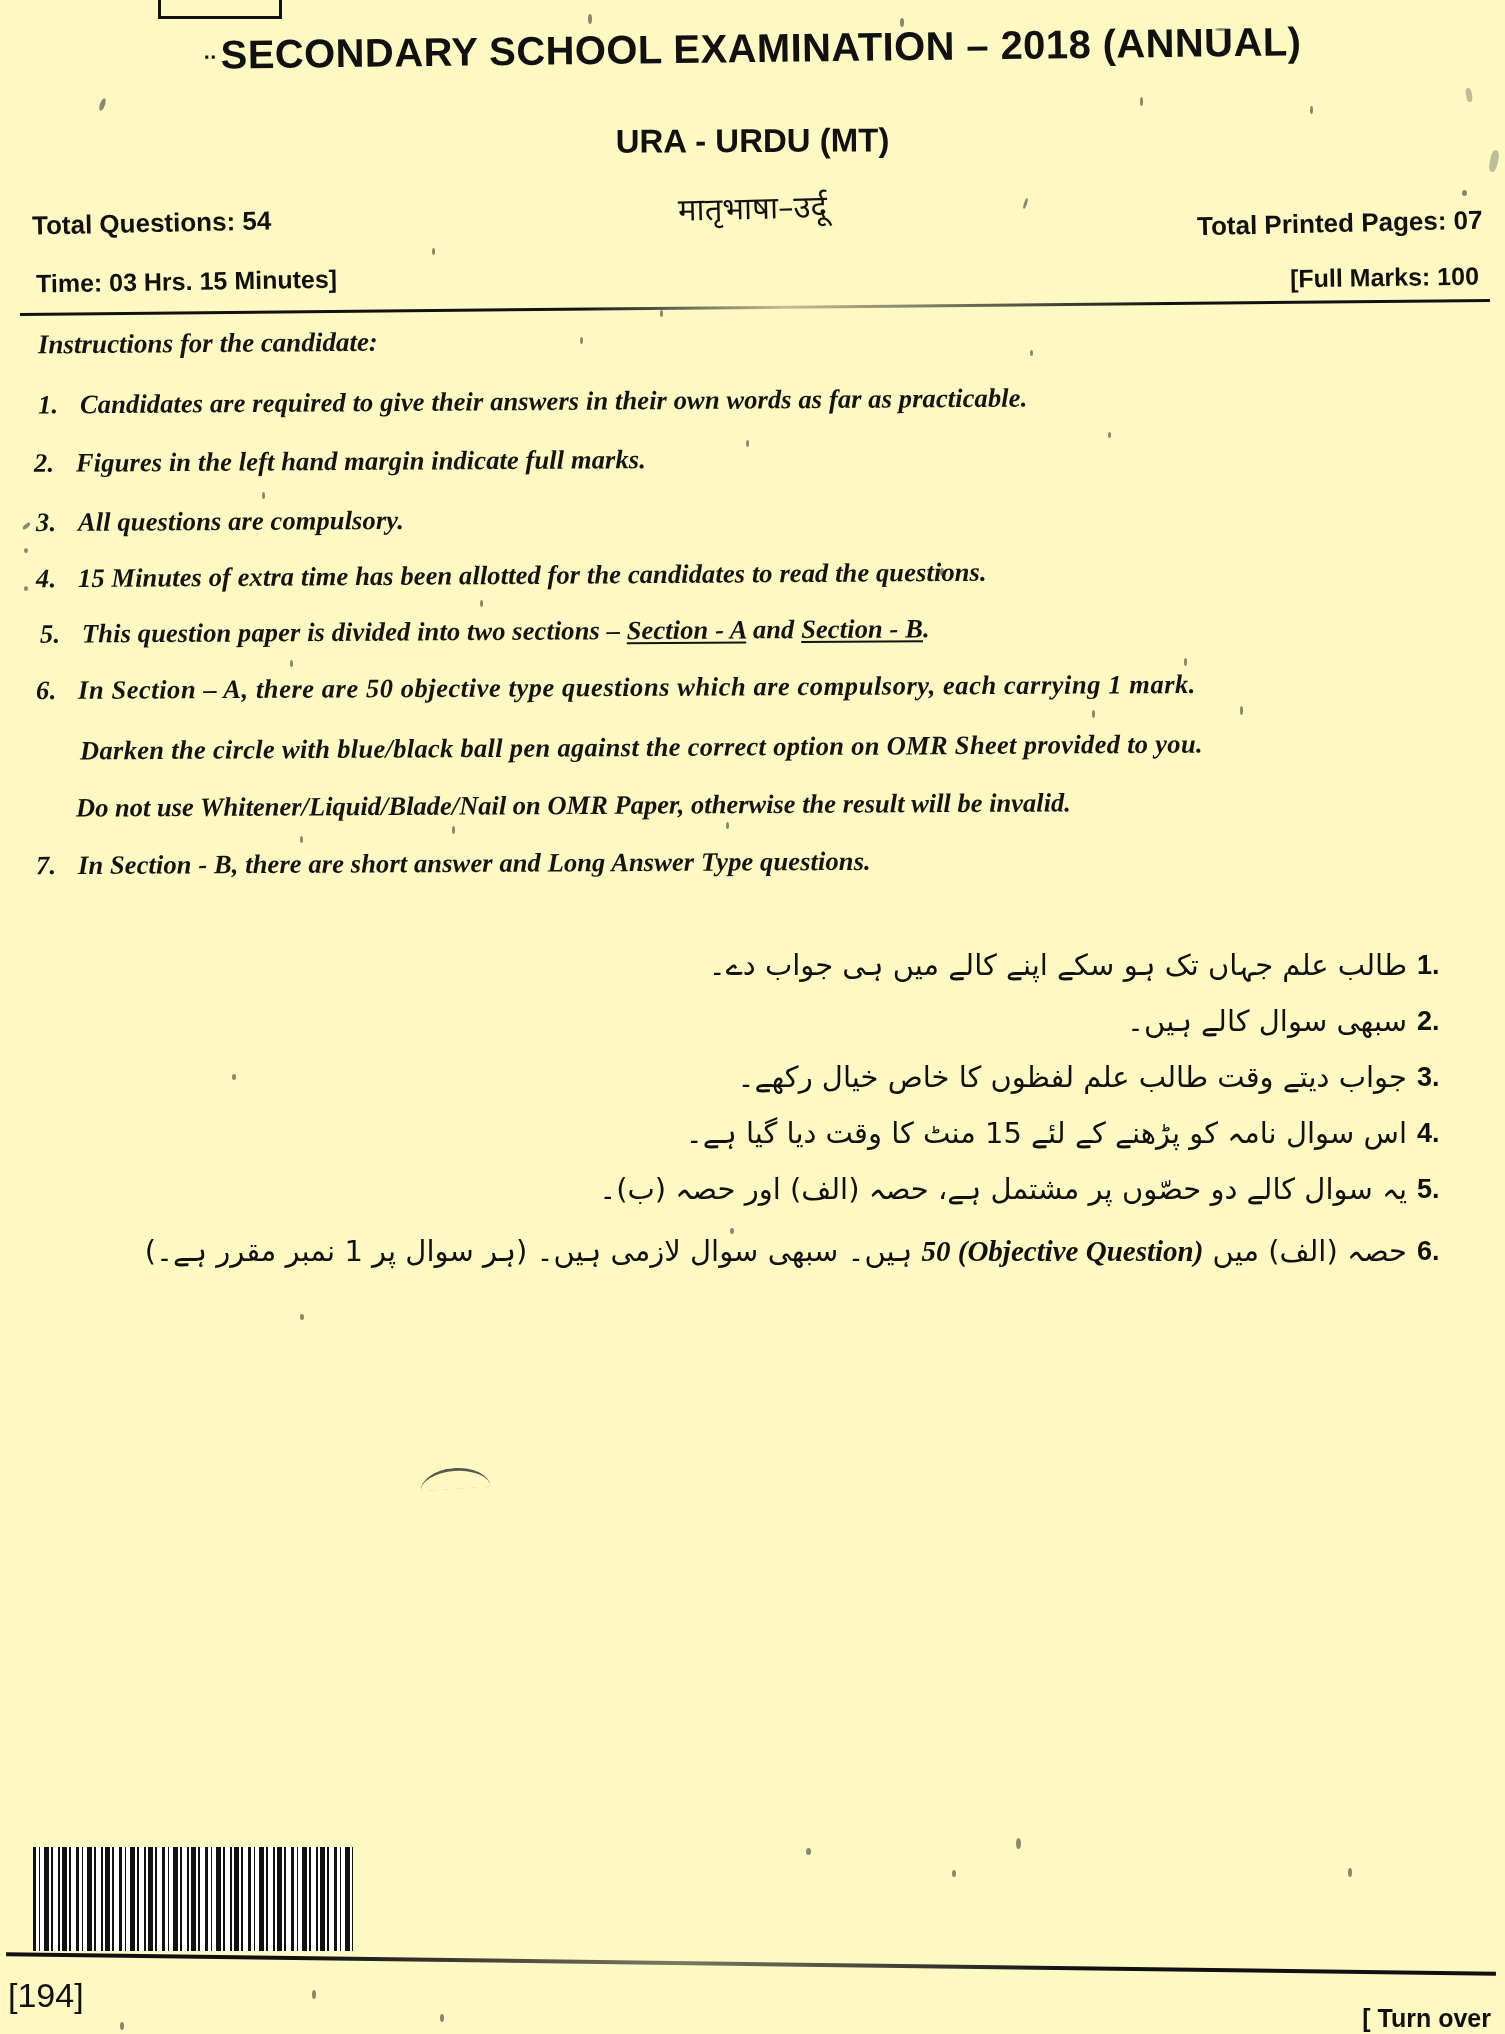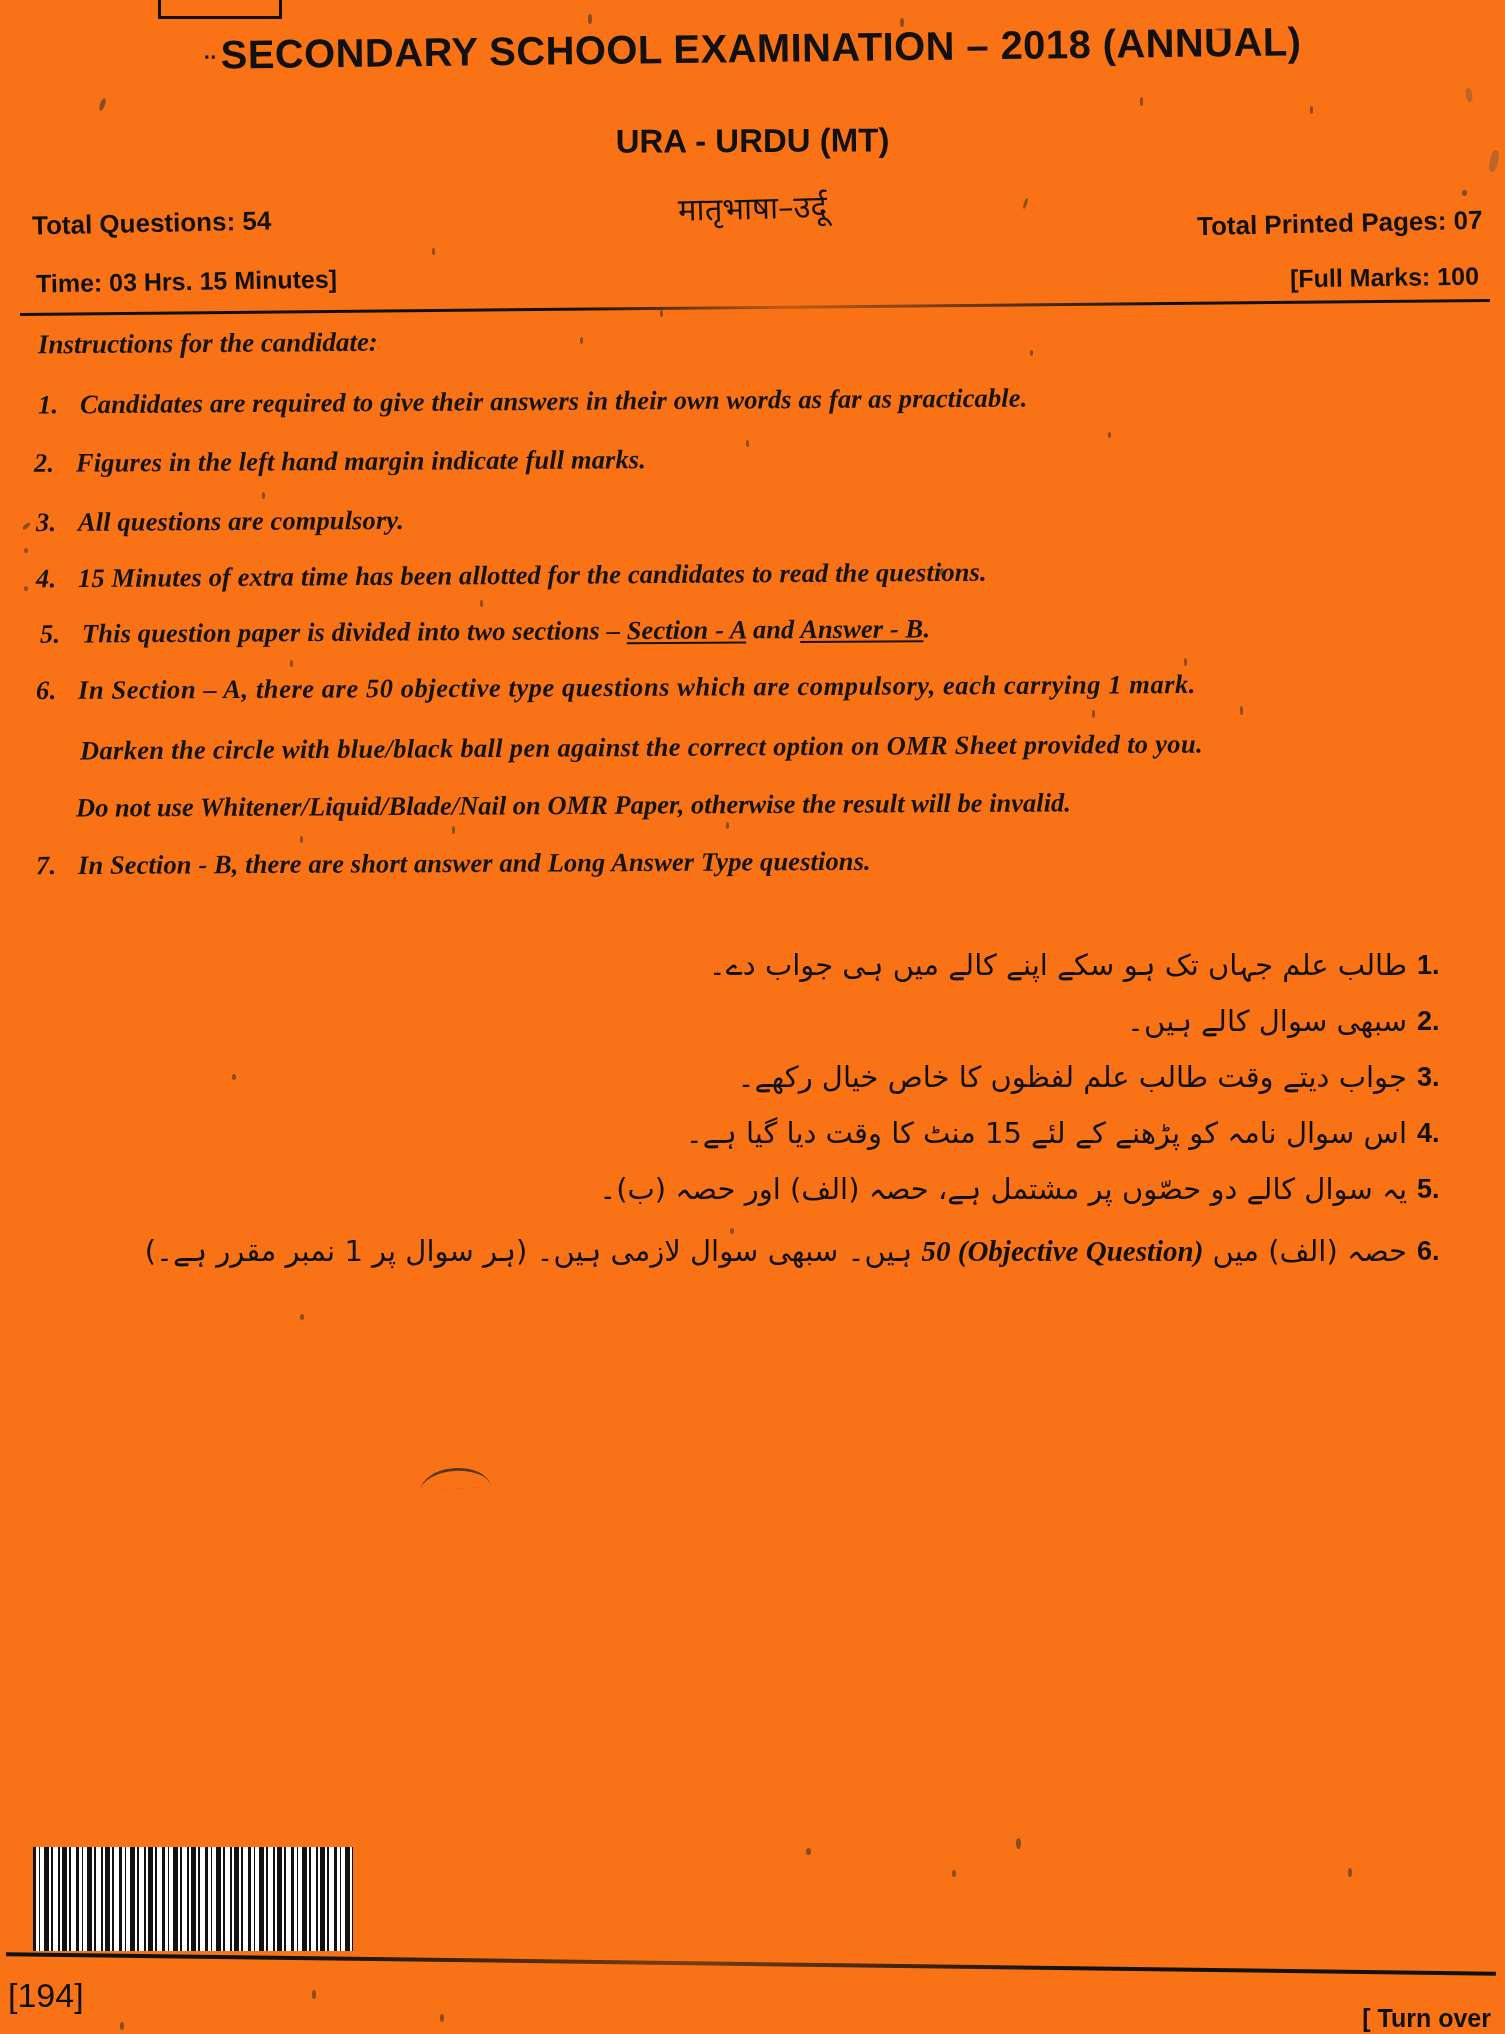--- a/index.html
+++ b/index.html
@@ -7,21 +7,21 @@
     padding: 0;
     background: #ffffff;
   }
   body {
     font-family: "Liberation Serif", serif;
   }
   #page {
     position: relative;
     width: 1505px;
     height: 2034px;
-    background: #f97316;
+    background: #fef9c3;
     overflow: hidden;
     
     box-sizing: border-box;
   }
   
   .speck {
     position: absolute;
     background: #2b2b2b;
     border-radius: 50%;
     opacity: .55;
@@ -339,21 +339,21 @@
 
   <div class="ins" style="left:36px; top:506px; transform:rotate(-0.35deg);">
     <span class="num">3.</span><span>All questions are compulsory.</span>
   </div>
 
   <div class="ins" style="left:36px; top:560px; transform:rotate(-0.4deg);">
     <span class="num">4.</span><span>15 Minutes of extra time has been allotted for the candidates to read the questions.</span>
   </div>
 
   <div class="ins" style="left:40px; top:616px; transform:rotate(-0.35deg);">
-    <span class="num">5.</span><span>This question paper is divided into two sections – </span><u>Section - A</u><span> and </span><u>Answer - B</u><span>.</span>
+    <span class="num">5.</span><span>This question paper is divided into two sections – </span><u>Section - A</u><span> and </span><u>Section - B</u><span>.</span>
   </div>
 
   <div class="ins" style="left:36px; top:672px; transform:rotate(-0.3deg); letter-spacing:.55px;">
     <span class="num">6.</span><span>In Section – A, there are 50 objective type questions which are compulsory, each carrying 1 mark.</span>
   </div>
 
   <div class="ins-sub" style="left:80px; top:732px; transform:rotate(-0.35deg); letter-spacing:.3px;">Darken  the circle with blue/black ball  pen against the  correct option on  OMR  Sheet provided to you.</div>
 
   <div class="ins-sub" style="left:76px; top:790px; transform:rotate(-0.3deg);">Do not use Whitener/Liquid/Blade/Nail on OMR Paper, otherwise the result will be invalid.</div>
 

